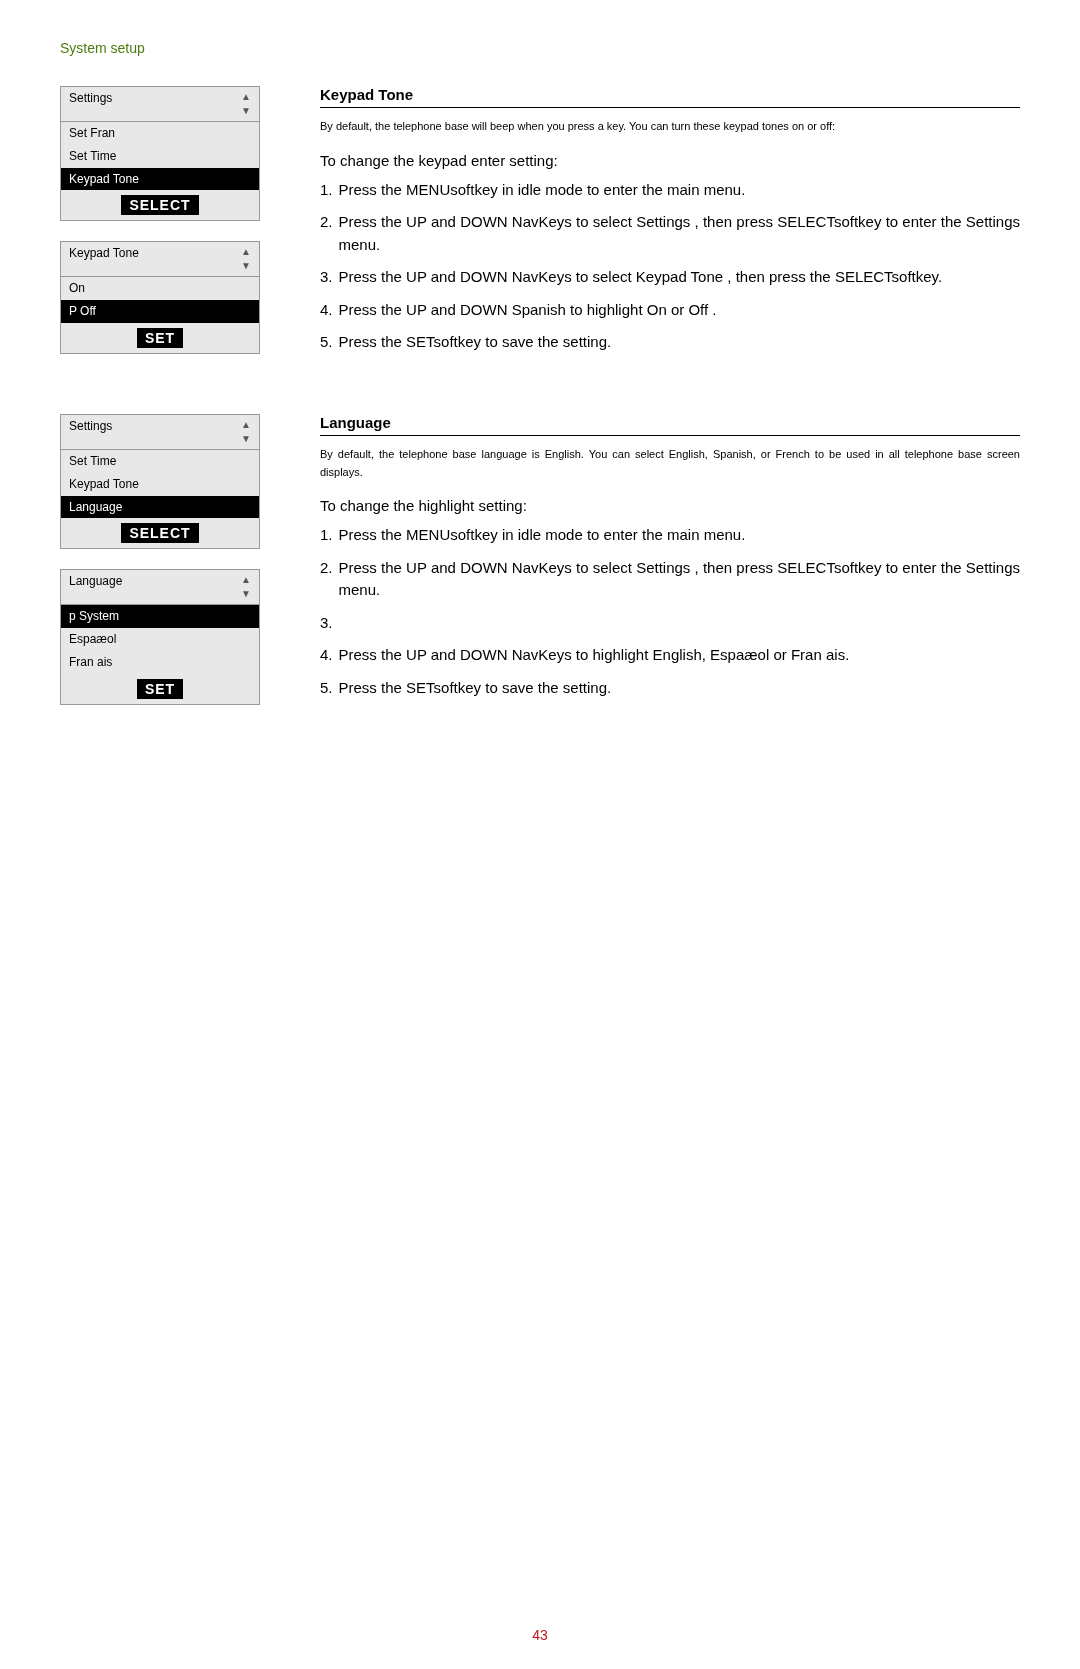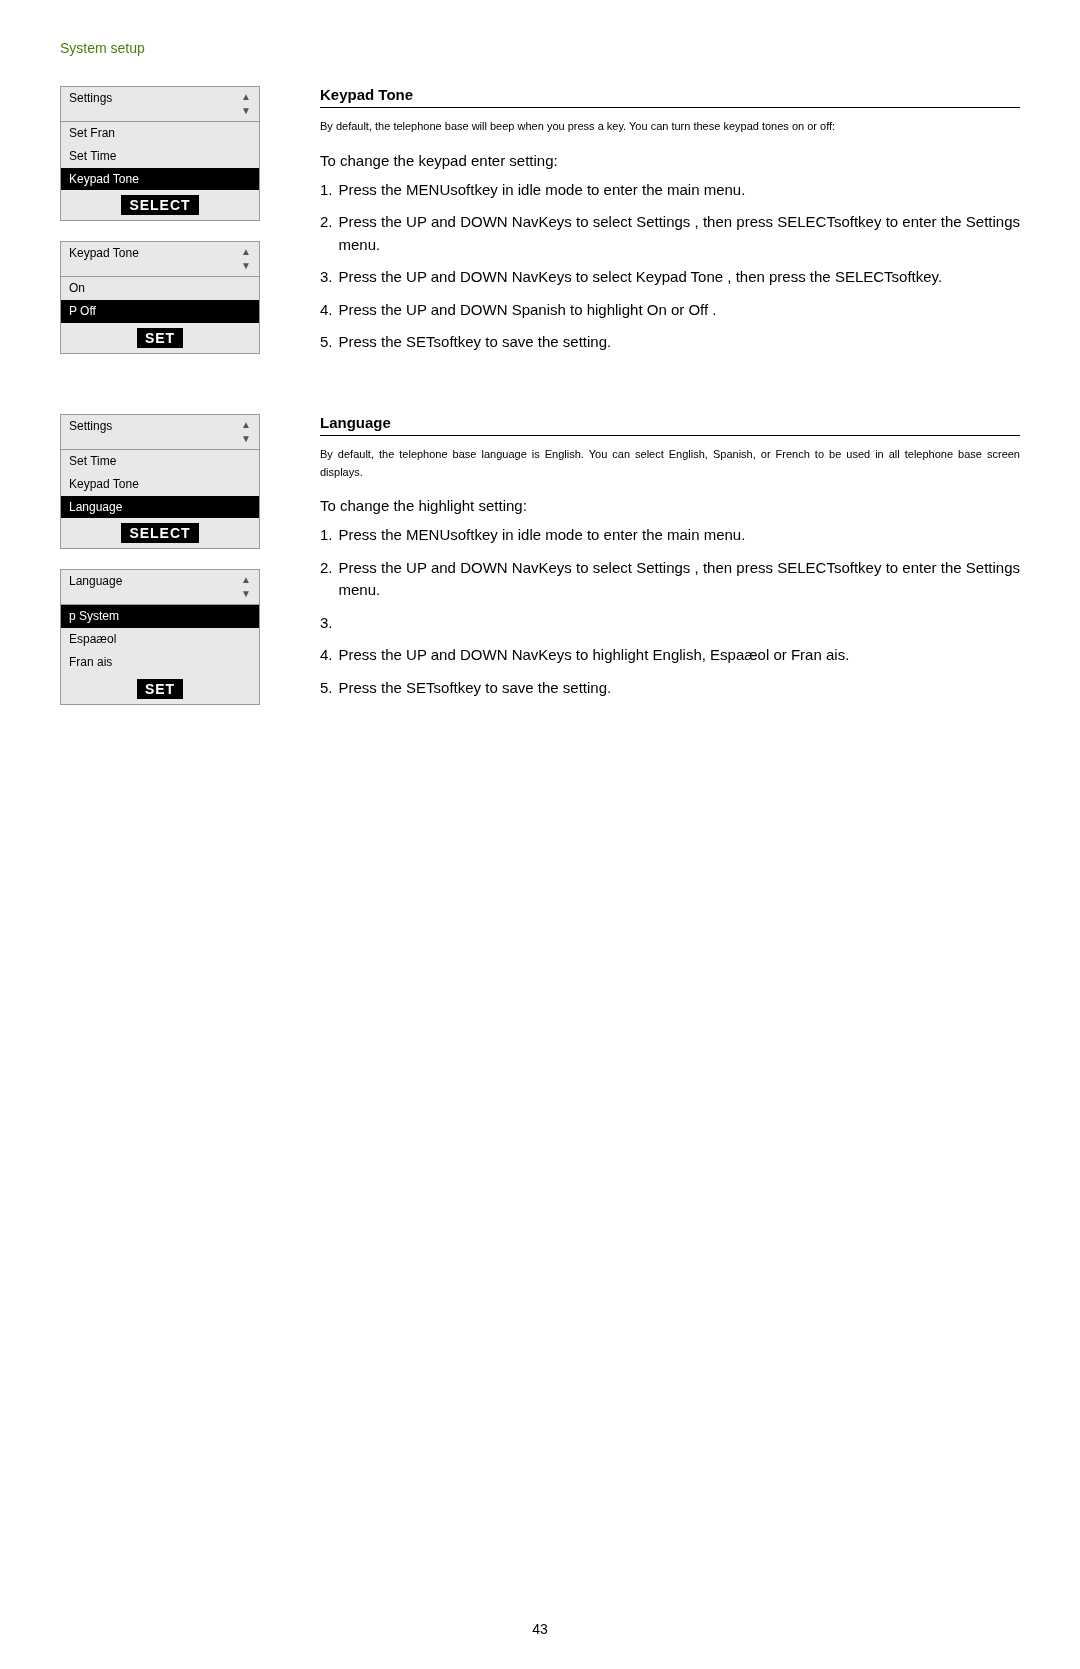--- a/index.html
+++ b/index.html
@@ -134,25 +134,25 @@
       margin-bottom: 40px;
     }
 
     .bottom-section {
       display: flex;
       gap: 40px;
     }
 
     .page-number {
       position: absolute;
-      bottom: 32px;
+      bottom: 26px;
       left: 50%;
       transform: translateX(-50%);
       font-size: 14px;
-      color: #000000;
+      color: #b91c1c;
     }
 
     .screen-group {
       margin-bottom: 16px;
     }
   </style>
 </head>
 <body>
 
 <div class="page-container">

